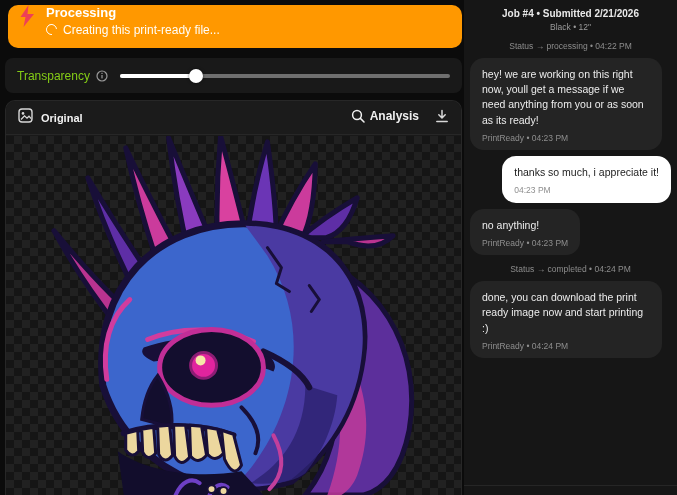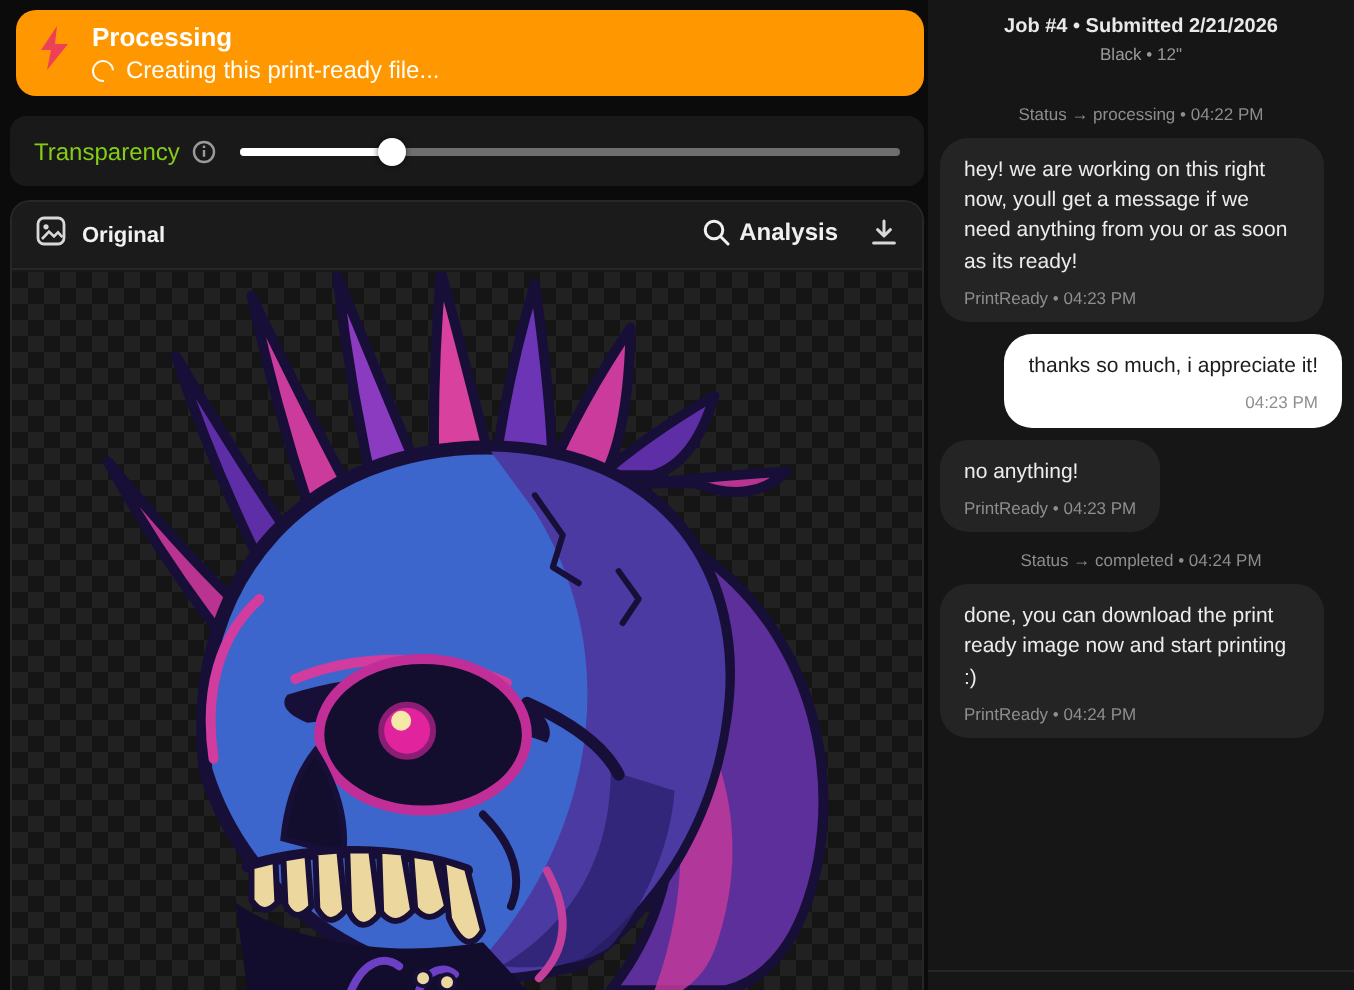--- a/index.html
+++ b/index.html
@@ -3,21 +3,21 @@
 <meta charset="utf-8">
 <style>
   html,body{margin:0;padding:0;background:#0b0b0b;}
   .app{position:relative;width:677px;height:495px;background:#0b0b0b;overflow:hidden;
        font-family:"Liberation Sans","DejaVu Sans",sans-serif;-webkit-font-smoothing:antialiased;}
 
   
   .main{position:absolute;left:5px;top:0;width:457px;height:495px;}
 
   .banner{position:absolute;left:3px;top:5px;width:454px;height:43px;background:#ff9800;
-          border-radius:10px;display:flex;align-items:center;gap:11px;padding:0 12px;box-sizing:border-box;}
+          border-radius:10px;display:flex;gap:11px;padding:0 12px;box-sizing:border-box;}
   .banner-title{font-size:13px;font-weight:700;color:#ffffff;line-height:1.2;}
   .banner-sub{display:flex;align-items:center;gap:6px;margin-top:2px;font-size:12px;color:#fffdf8;}
   .spinner{width:9px;height:9px;border:1.6px solid rgba(255,255,255,.95);border-right-color:transparent;
            border-radius:50%;display:inline-block;transform:rotate(40deg);}
 
   .transp{position:absolute;left:0;top:58px;width:457px;height:35px;background:#191919;border-radius:8px;
           display:flex;align-items:center;padding:0 12px;box-sizing:border-box;}
   .t-label{font-size:12px;color:#84cc16;}
   .info-icon{margin-left:6px;display:flex;align-items:center;}
   .slider{position:relative;flex:1;height:16px;margin-left:12px;cursor:pointer;}
@@ -39,30 +39,30 @@
   .canvas{position:absolute;top:35px;left:0;right:0;bottom:0;
           background-color:#151515;
           background-image:
             linear-gradient(45deg,#212121 25%,transparent 25%,transparent 75%,#212121 75%),
             linear-gradient(45deg,#212121 25%,transparent 25%,transparent 75%,#212121 75%);
           background-position:0 0,8px 8px;background-size:16px 16px;}
   .skull-svg{width:100%;height:100%;display:block;}
 
   
   .chat{position:absolute;left:464px;top:0;width:213px;height:495px;background:#161616;
-        display:flex;flex-direction:column;box-sizing:border-box;gap:11px;}
+        display:flex;flex-direction:column;box-sizing:border-box;}
   .chat-header{text-align:center;padding-top:8px;flex:0 0 auto;}
   .job-line{font-size:10px;font-weight:600;color:#e9e9e9;}
   .job-sub{font-size:8.5px;color:#9a9a9a;margin-top:3px;}
   .chat-scroll{flex:1 1 auto;display:flex;flex-direction:column;padding:0 6px;overflow:hidden;}
   .status-line{text-align:center;font-size:8.5px;color:#8d8d8d;margin:9px 0 1px;flex:0 0 auto;}
   .bubble{border-radius:14px;padding:9px 12px 6px;margin-top:6px;max-width:168px;
           font-size:10.5px;line-height:1.45;flex:0 0 auto;}
   .bubble.received{background:#242424;color:#ececec;align-self:flex-start;}
-  .bubble.sent{background:#ffffff;color:#1c1c1c;align-self:flex-end;text-align:right;}
+  .bubble.sent{background:#ffffff;color:#1c1c1c;align-self:flex-end;}
   .bubble-meta{font-size:8.5px;color:#8e8e8e;margin-top:4px;}
   .chat-footer{flex:0 0 9px;border-top:1px solid #262626;}
 </style>
 </head>
 <body>
 
 <div class="app">
 
   <div class="main">
 

